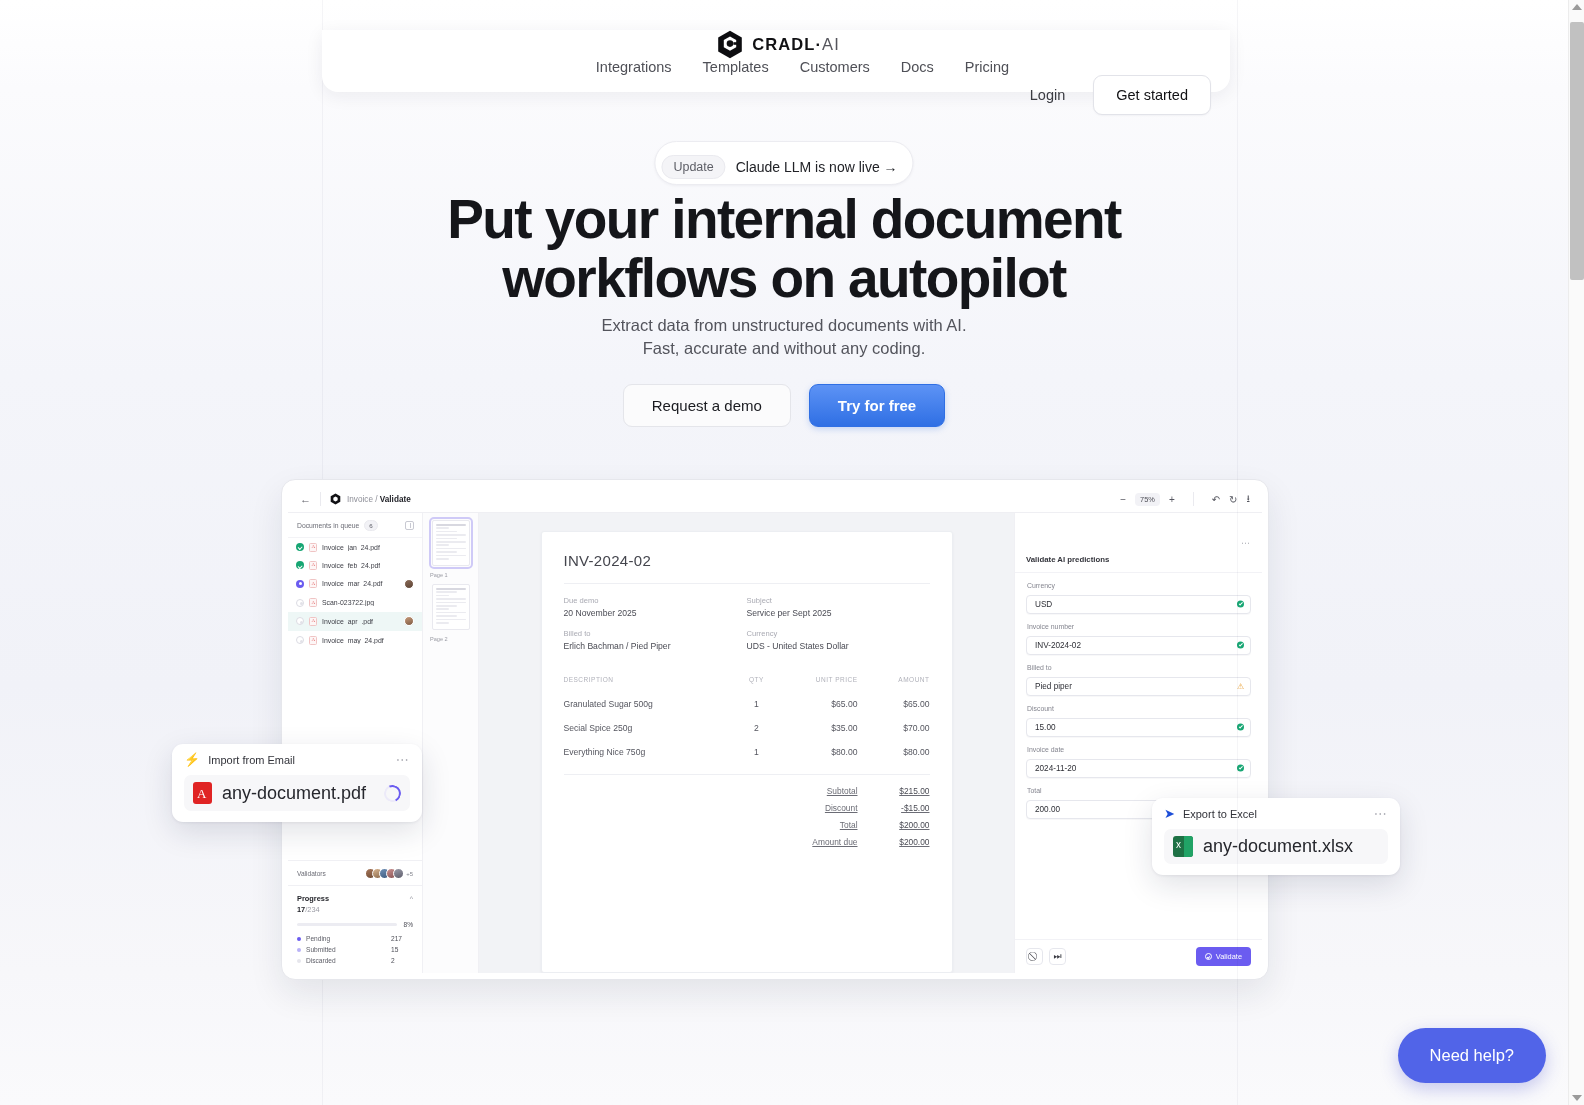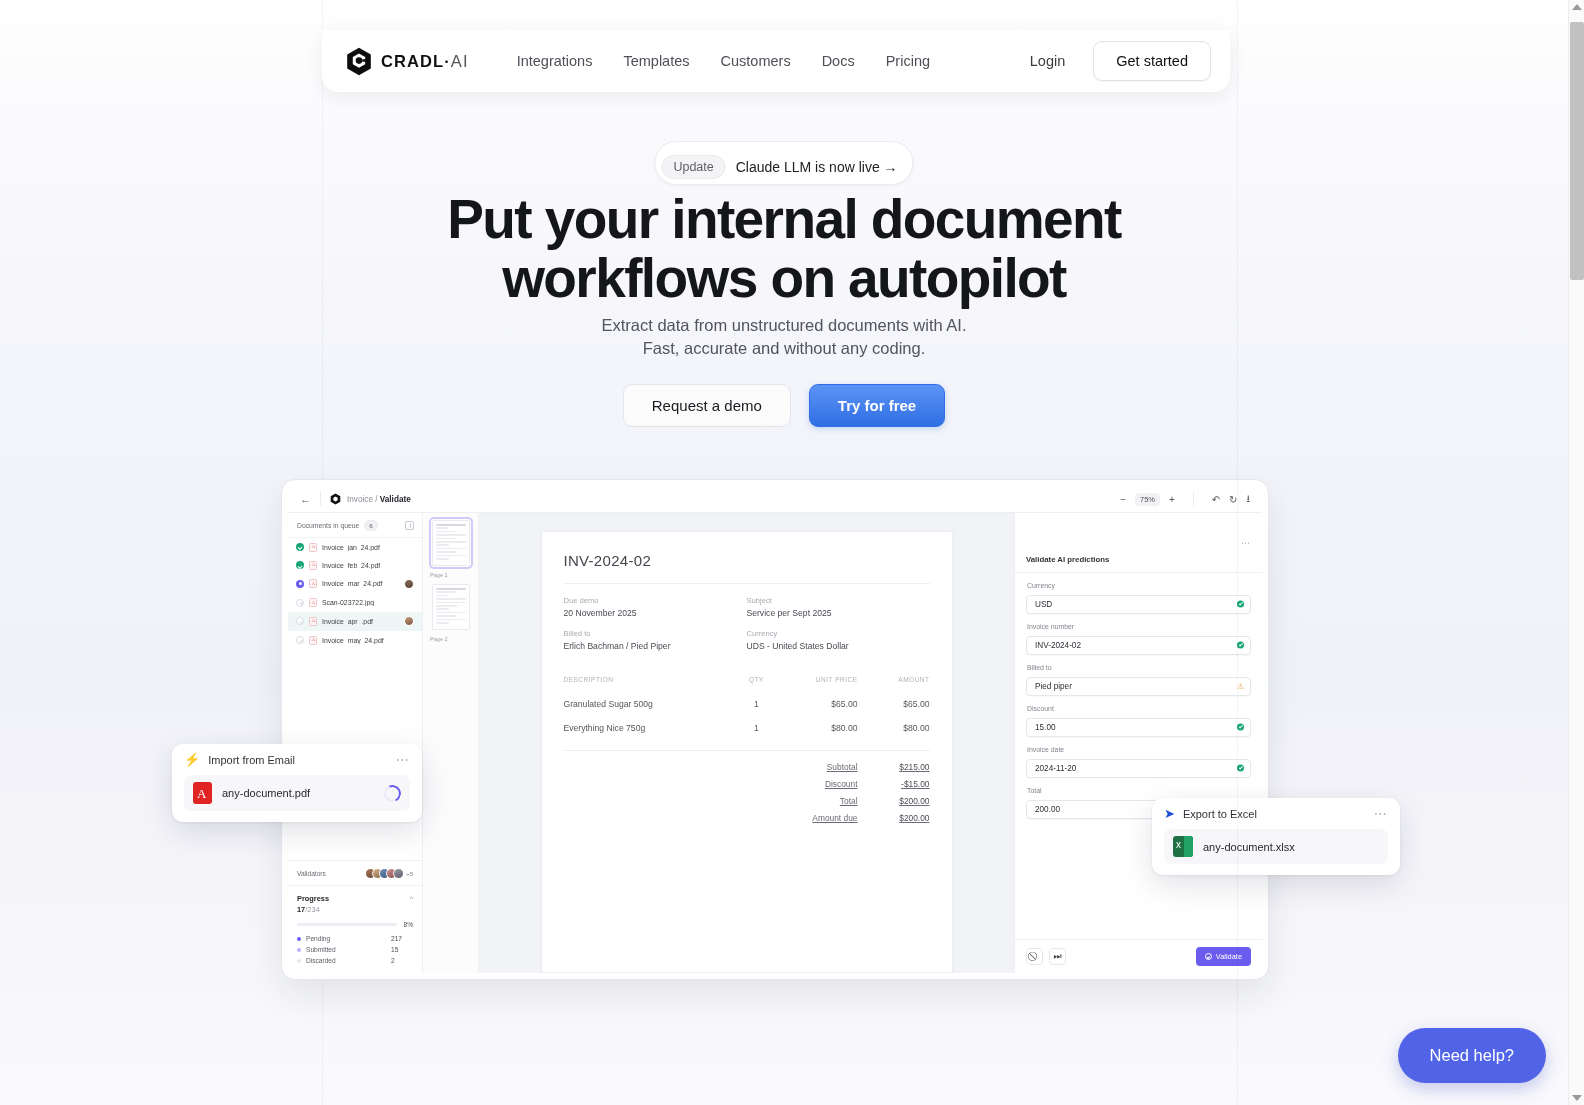--- a/index.html
+++ b/index.html
@@ -47,21 +47,21 @@
   .scroll-down:after{
     content:""; position:absolute; left:0; top:1px;
     border-left:5px solid transparent;border-right:5px solid transparent;border-top:6px solid #9a9a9a;
   }
 
   
   .nav{
     position:absolute; left:322px; top:30px; width:908px; height:62px;
     background:#fff; border-radius:0 0 16px 16px;
     box-shadow:0 4px 18px rgba(30,30,60,.07);
-    display:flex; align-items:center; padding:0 19px 0 24px;
+    display:flex; align-items:center; padding:0 19px 0 24px;flex-direction:column;
   }
   .brand{ display:flex; align-items:center; gap:9px; }
   .logo-hex{ width:26px;height:29px; position:relative; display:block; }
   .brand-text{ font-size:16.5px; font-weight:700; letter-spacing:1.1px; color:#111114; white-space:nowrap;}
   .brand-text .ai{ font-weight:400; color:#55555c; }
   .navlinks{ display:flex; align-items:center; gap:31px; margin-left:48px; }
   .navlink{ font-size:14.5px; color:#4f5057; cursor:pointer; white-space:nowrap;}
   .nav-right{ margin-left:auto; display:flex; align-items:center; gap:14px; }
   .login{ font-size:14.5px; color:#3b3c42; cursor:pointer; padding:0 14px;}
   .btn-getstarted{
@@ -286,21 +286,21 @@
   }
   #import-card{ left:172px; top:744px; width:250px; }
   #export-card{ left:1152px; top:798px; width:248px; }
   .fc-head{ display:flex;align-items:center;gap:8px; margin-bottom:9px;}
   .fc-title{ font-size:11px;color:#32333a; }
   .fc-dots{ margin-left:auto;color:#9fa0a9;font-size:13px;letter-spacing:1.2px;cursor:pointer;line-height:8px;}
   .fc-row{
     display:flex;align-items:center;gap:10px;background:#f7f7f9;border-radius:7px;
     padding:7px 9px;
   }
-  .fc-name{ font-size:11px;color:#26272d; }
+  .fc-name{ font-size:18px;color:#26272d; }
   .pdf-badge{
     width:19px;height:22px;border-radius:3px;background:#e02424;position:relative;flex:none;
   }
   .pdf-badge:after{ content:"A";position:absolute;left:4px;top:2px;color:#fff;font-size:13px;font-family:"Liberation Serif",serif;line-height:19px;}
   .xls-badge{
     width:20px;height:21px;border-radius:3px;background:#1e7145;position:relative;flex:none;
     overflow:hidden;
   }
   .xls-badge:before{content:"";position:absolute;right:0;top:0;width:9px;height:100%;background:#21a366;}
   .xls-badge:after{content:"x";position:absolute;left:3px;top:3px;color:#fff;font-size:10px;line-height:12px;}
@@ -529,20 +529,26 @@
                 <span class="c1">DESCRIPTION</span>
                 <span class="c2">QTY</span>
                 <span class="c3">UNIT PRICE</span>
                 <span class="c4">AMOUNT</span>
               </div>
               <div class="itr">
                 <span class="c1">Granulated Sugar 500g</span>
                 <span class="c2">1</span>
                 <span class="c3">$65.00</span>
                 <span class="c4">$65.00</span>
+              </div>
+              <div class="itr">
+                <span class="c1">Secial Spice 250g</span>
+                <span class="c2">2</span>
+                <span class="c3">$35.00</span>
+                <span class="c4">$70.00</span>
               </div>
               <div class="itr">
                 <span class="c1">Everything Nice 750g</span>
                 <span class="c2">1</span>
                 <span class="c3">$80.00</span>
                 <span class="c4">$80.00</span>
               </div>
               <div class="tot-rule"></div>
               <div class="totr">
                   <span class="lb">Subtotal</span>

